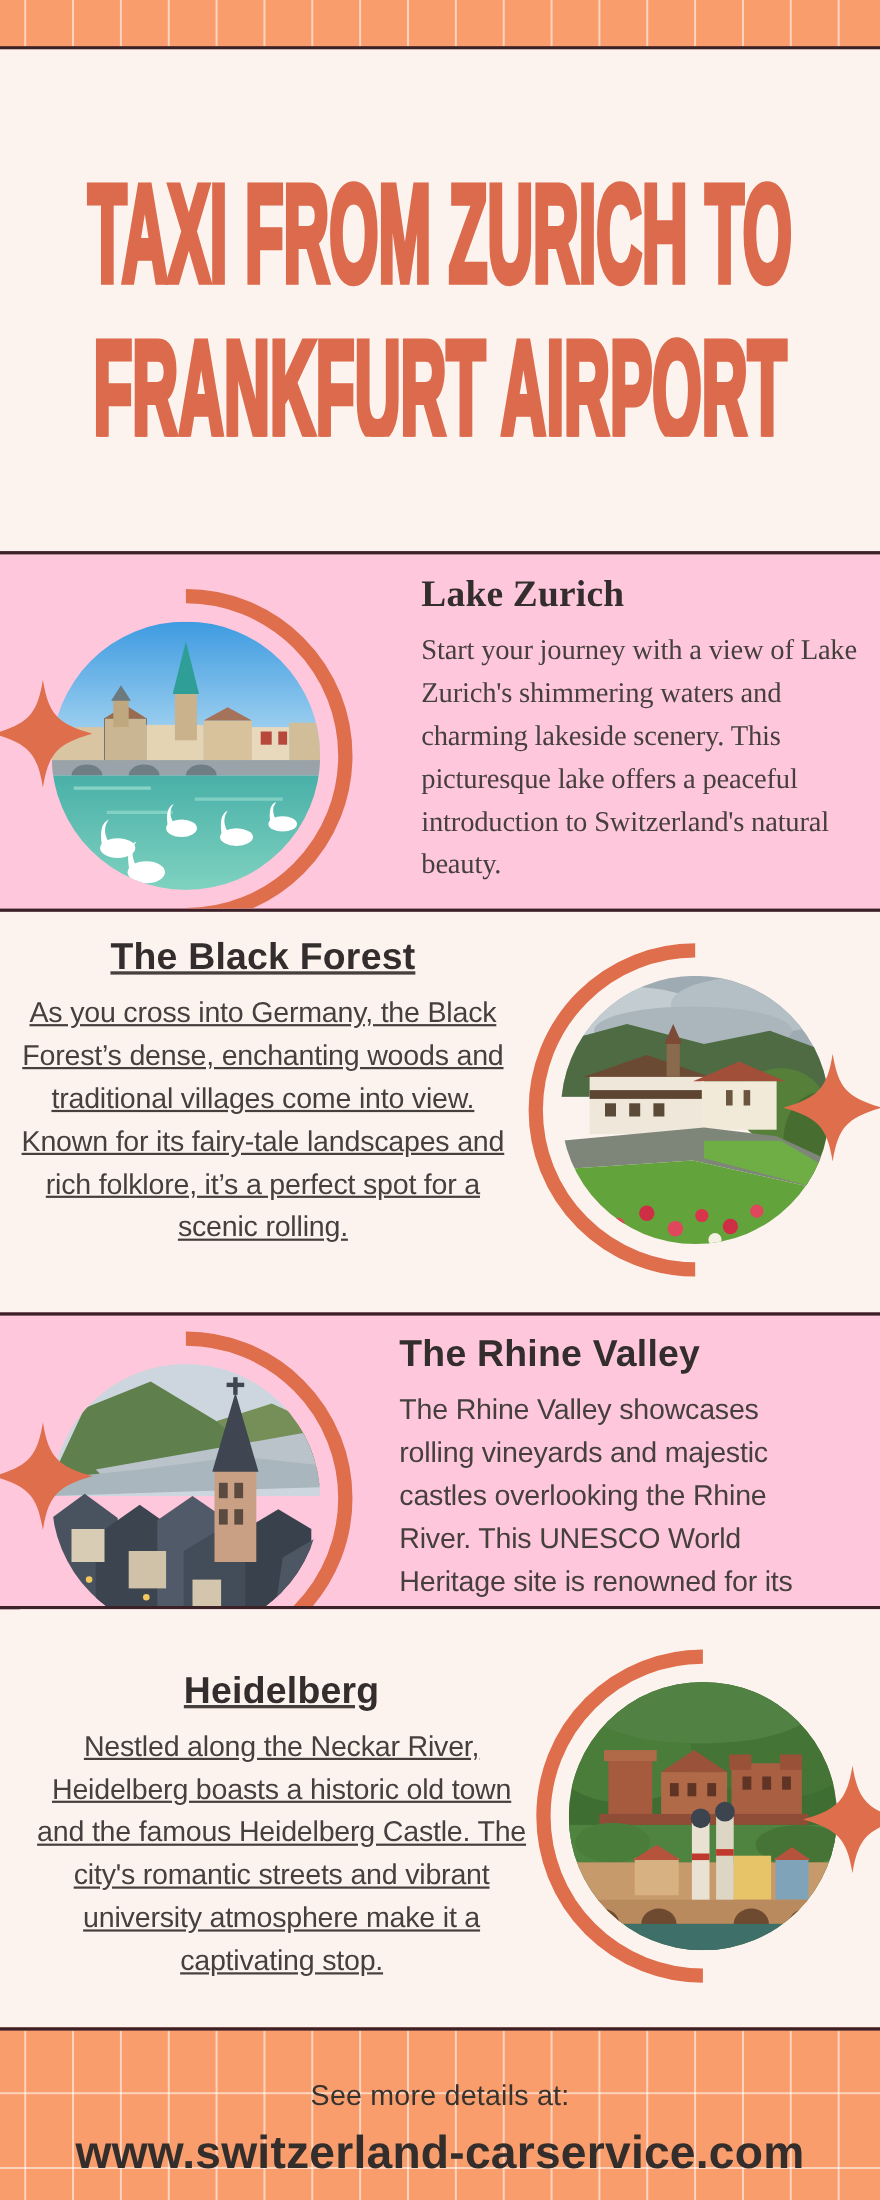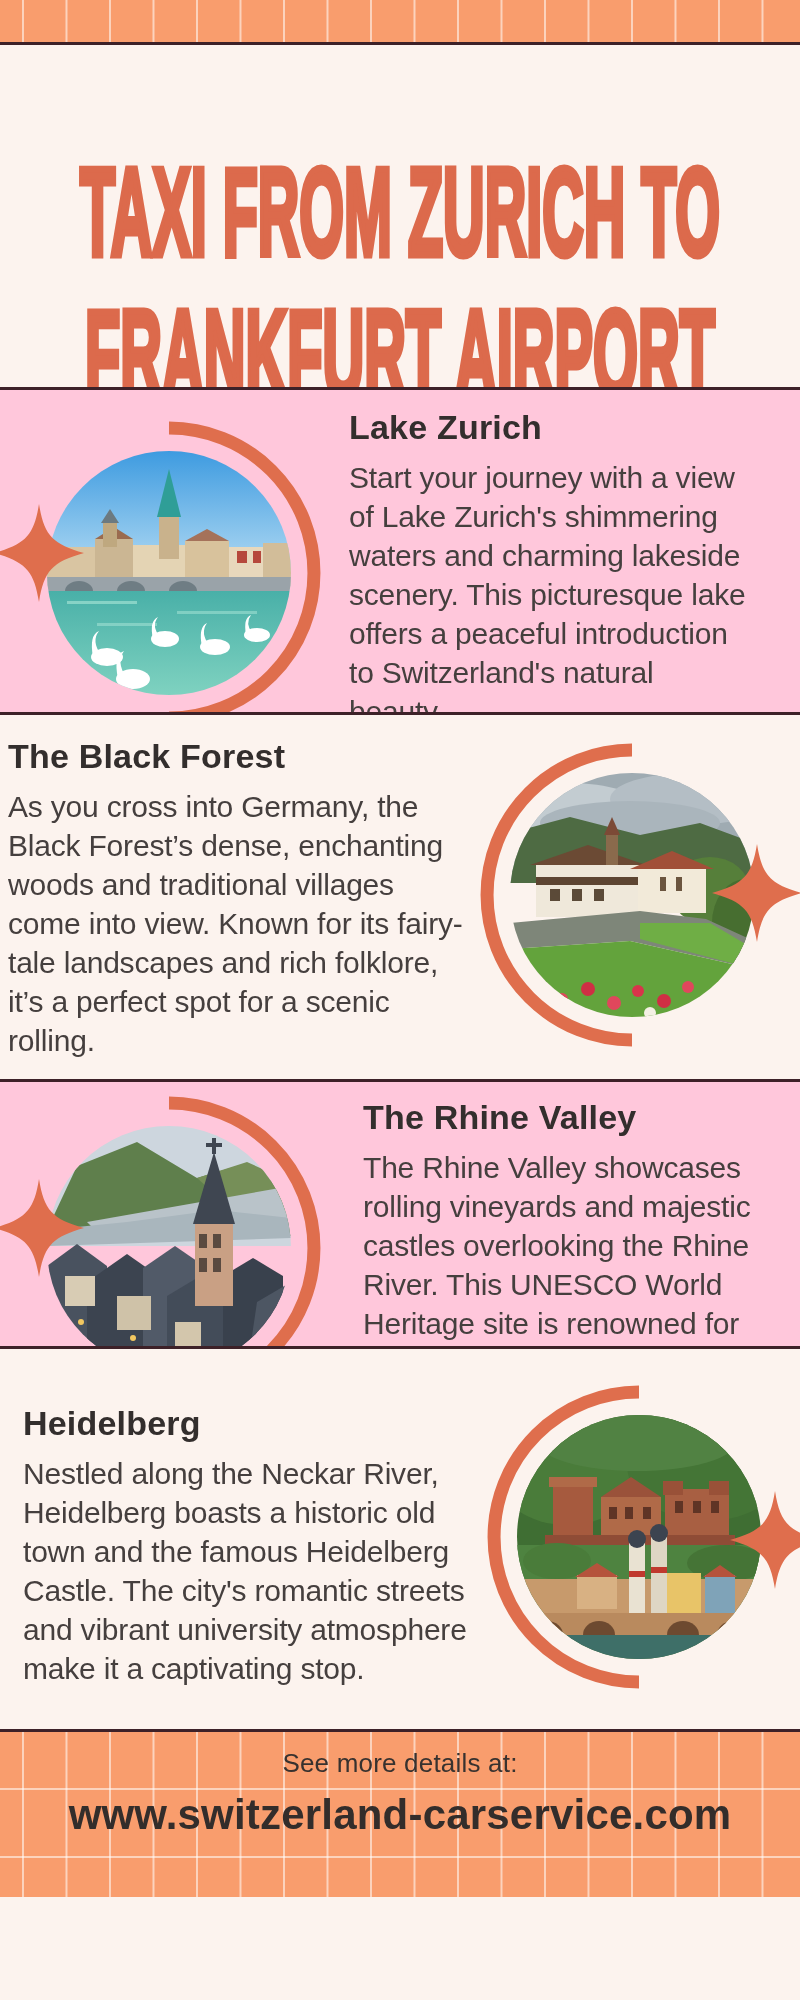--- a/index.html
+++ b/index.html
@@ -16,53 +16,53 @@
       linear-gradient(to right, rgba(255,255,255,.55) 2px, transparent 2px),
       linear-gradient(to bottom, rgba(255,255,255,.55) 2px, transparent 2px);
     background-size:43.5px 68px, 43.5px 68px;
     background-position:22px 0, 0 56px;
   }
   .bar-top { height:45px; border-bottom:3px solid #3D2128; }
   .bar-footer {
     height:168px; border-top:3px solid #3D2128;
     text-align:center; color:#38322F;
   }
-  .footer-note { padding-top:16px; font-size:26px; font-weight:400; letter-spacing:.2px; }
+  .footer-note { padding-top:44px; font-size:26px; font-weight:400; letter-spacing:.2px; }
   .footer-url  { margin-top:12px; font-size:42px; font-weight:700; letter-spacing:.2px; color:#332D2B; }
 
   
-  .header { position:relative; width:800px; height:342px; background:#FCF3EE; }
+  .header { position:relative; width:800px; height:456px; background:#FCF3EE; }
   .header svg { position:absolute; left:20px; top:52px; }
 
   
   .section { position:relative; width:800px; overflow:hidden; }
   .pink  { background:#FFC7DB; border-top:3px solid #3D2128; border-bottom:3px solid #3D2128; }
   .cream { background:#FCF3EE; }
   .s1 { height:328px; }
   .s2 { height:364px; }
   .s3 { height:270px; }
   .s4 { height:380px;margin-left:18px; }
 
   .photo {
     position:absolute; width:244px; height:244px; border-radius:50%;
     overflow:hidden;
   }
   .arc { position:absolute; }
   .spark { position:absolute; }
 
   .txt { position:absolute; color:#453F3E; }
   .txt h2 { font-size:34px; font-weight:700; color:#332E2D; letter-spacing:.2px; margin-bottom:11px; }
-  .txt p  { font-size:30px; line-height:39px; letter-spacing:-.2px; }
-  .txt.right { text-align:left; }
+  .txt p  { font-size:26px; line-height:39px; letter-spacing:-.2px; }
+  .txt.right { text-align:center;text-decoration:underline; }
 
   
   .s1 .photo { left:47px;  top:61px; }
   .s1 .arc   { left:9px;   top:23px; }
   .s1 .spark { left:-6px;  top:114px; }
-  .s1 .txt   { left:349px; top:18px;  width:400px; }
+  .s1 .txt   { left:383px; top:18px;  width:400px;font-family:Liberation Serif, serif; }
 
   .s2 .photo { left:510px; top:58px; }
   .s2 .arc   { left:472px; top:20px; transform:scaleX(-1); }
   .s2 .spark { left:712px; top:129px; }
   .s2 .txt   { left:8px;   top:22px;  width:462px; }
 
   .s3 .photo { left:47px;  top:44px; }
   .s3 .arc   { left:9px;   top:6px; }
   .s3 .spark { left:-6px;  top:97px; }
   .s3 .txt   { left:363px; top:16px;  width:400px; }

